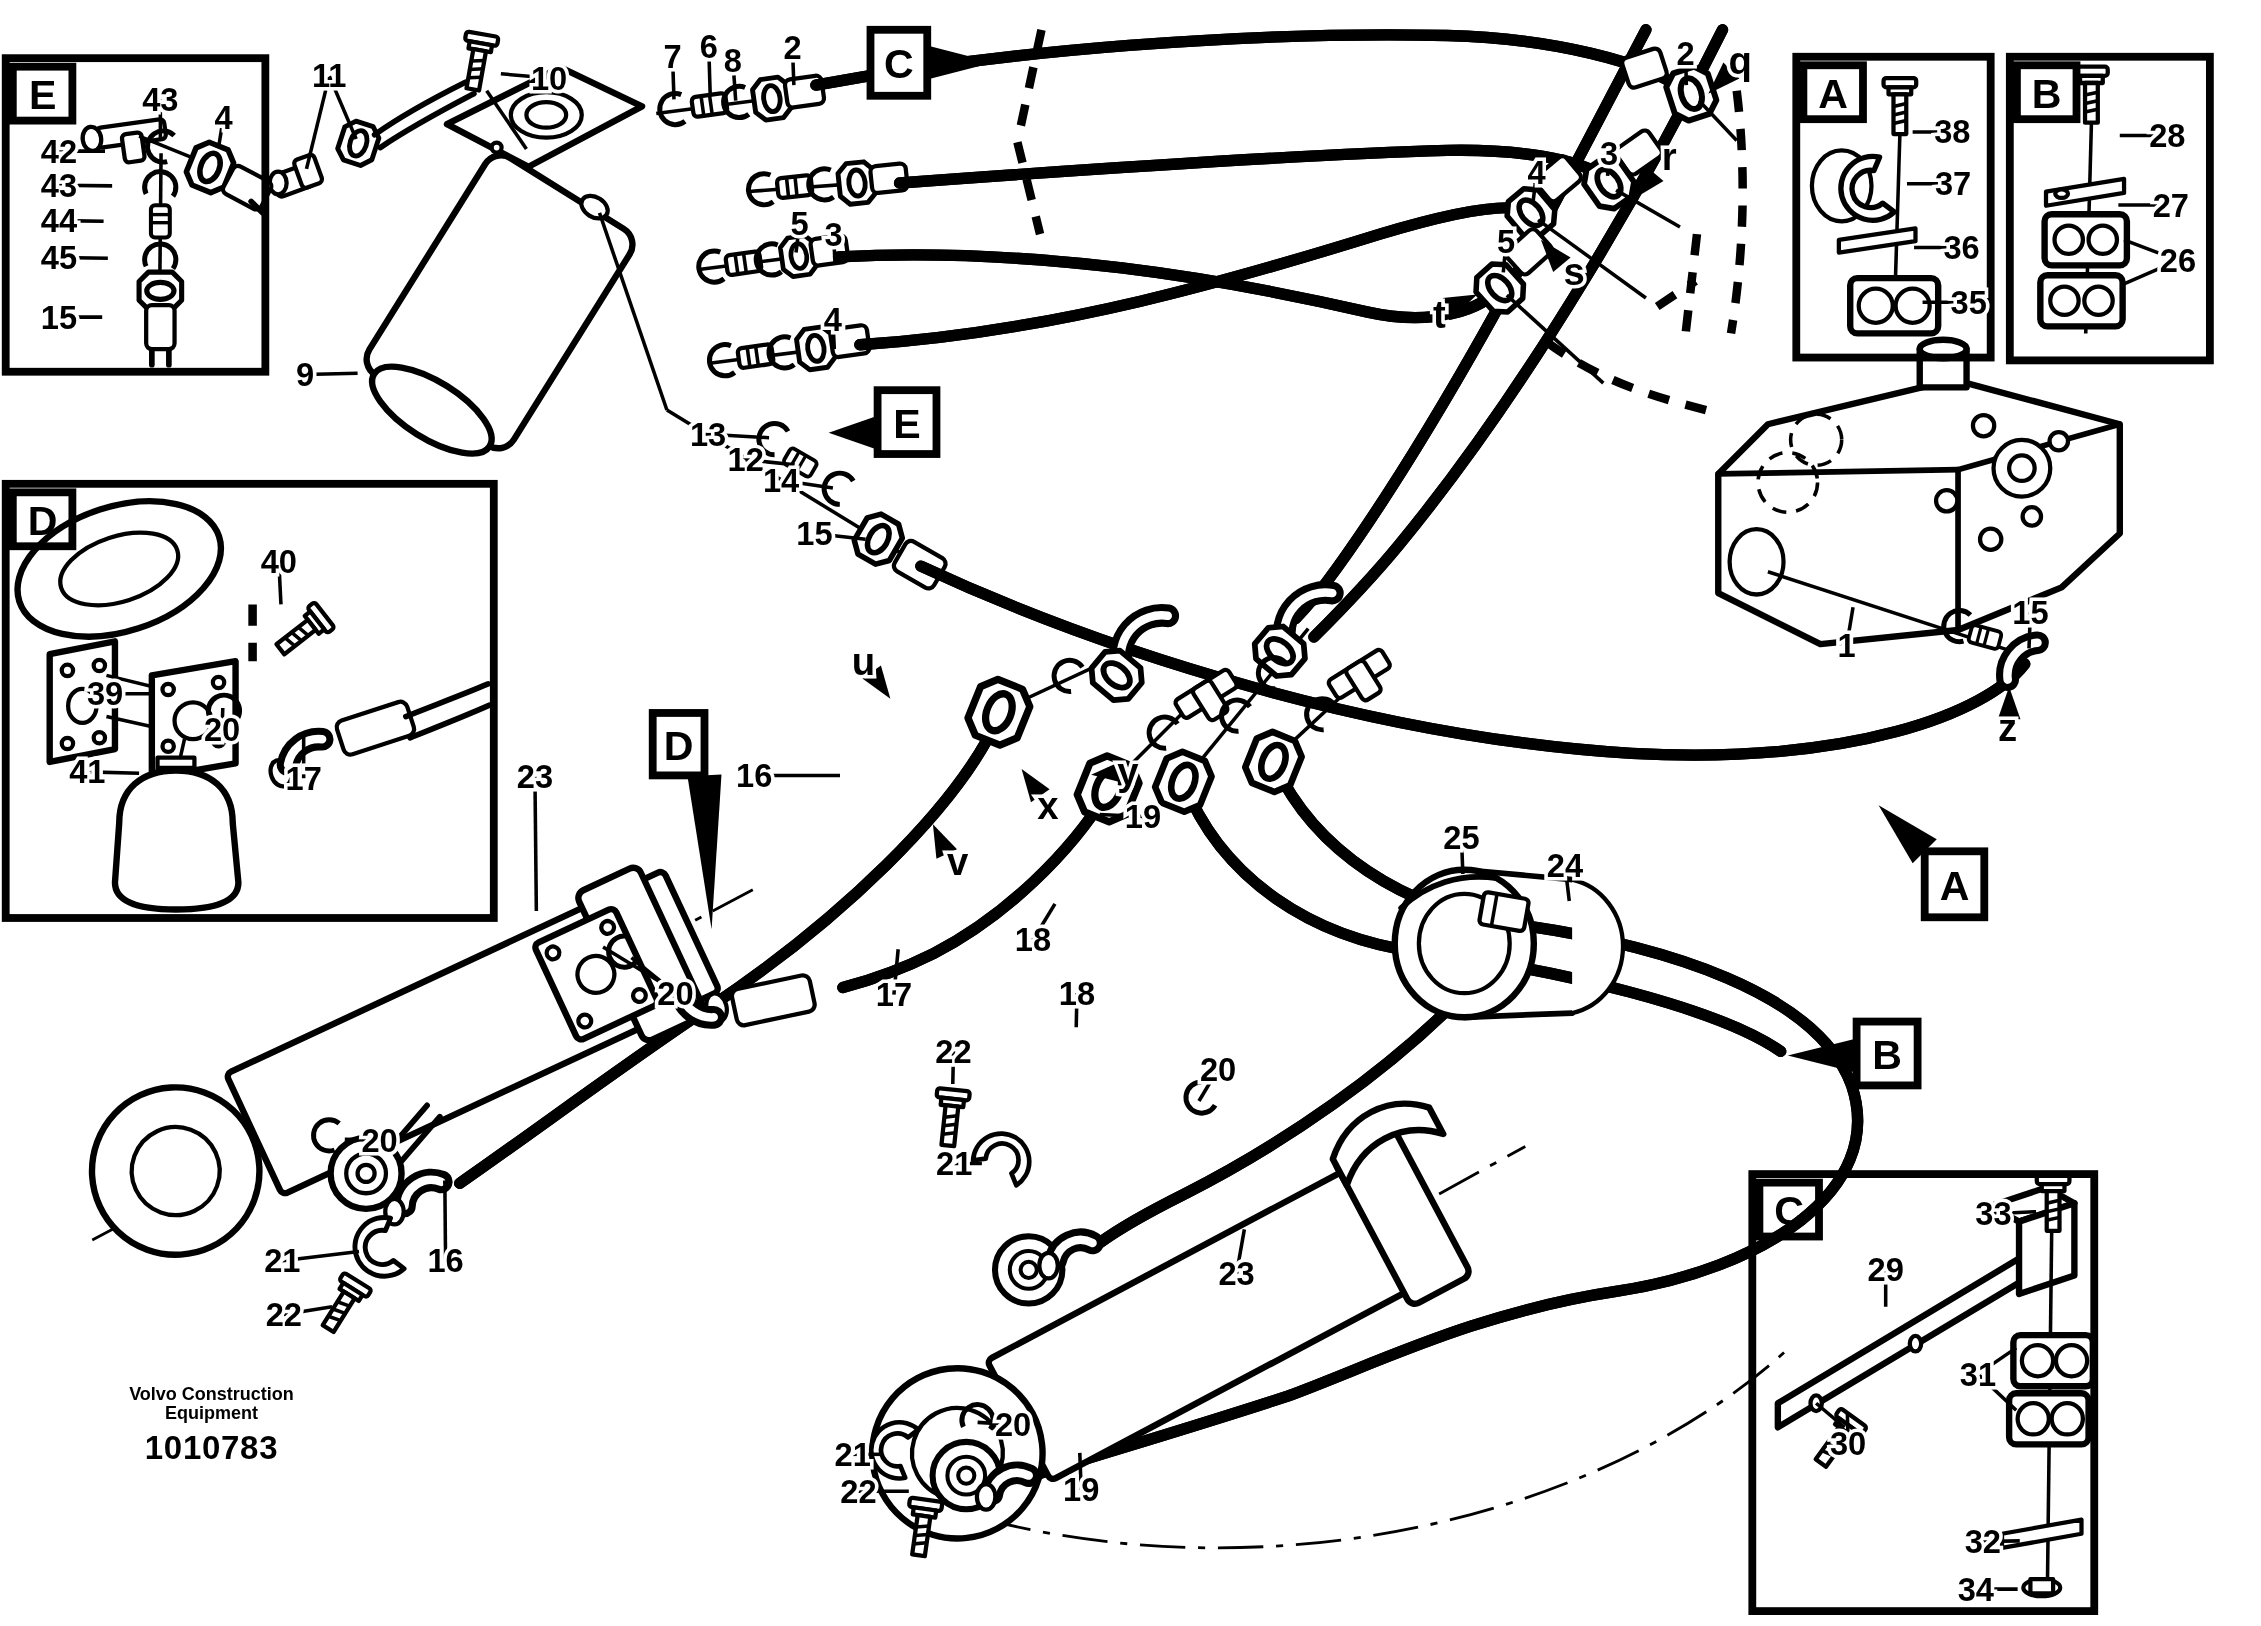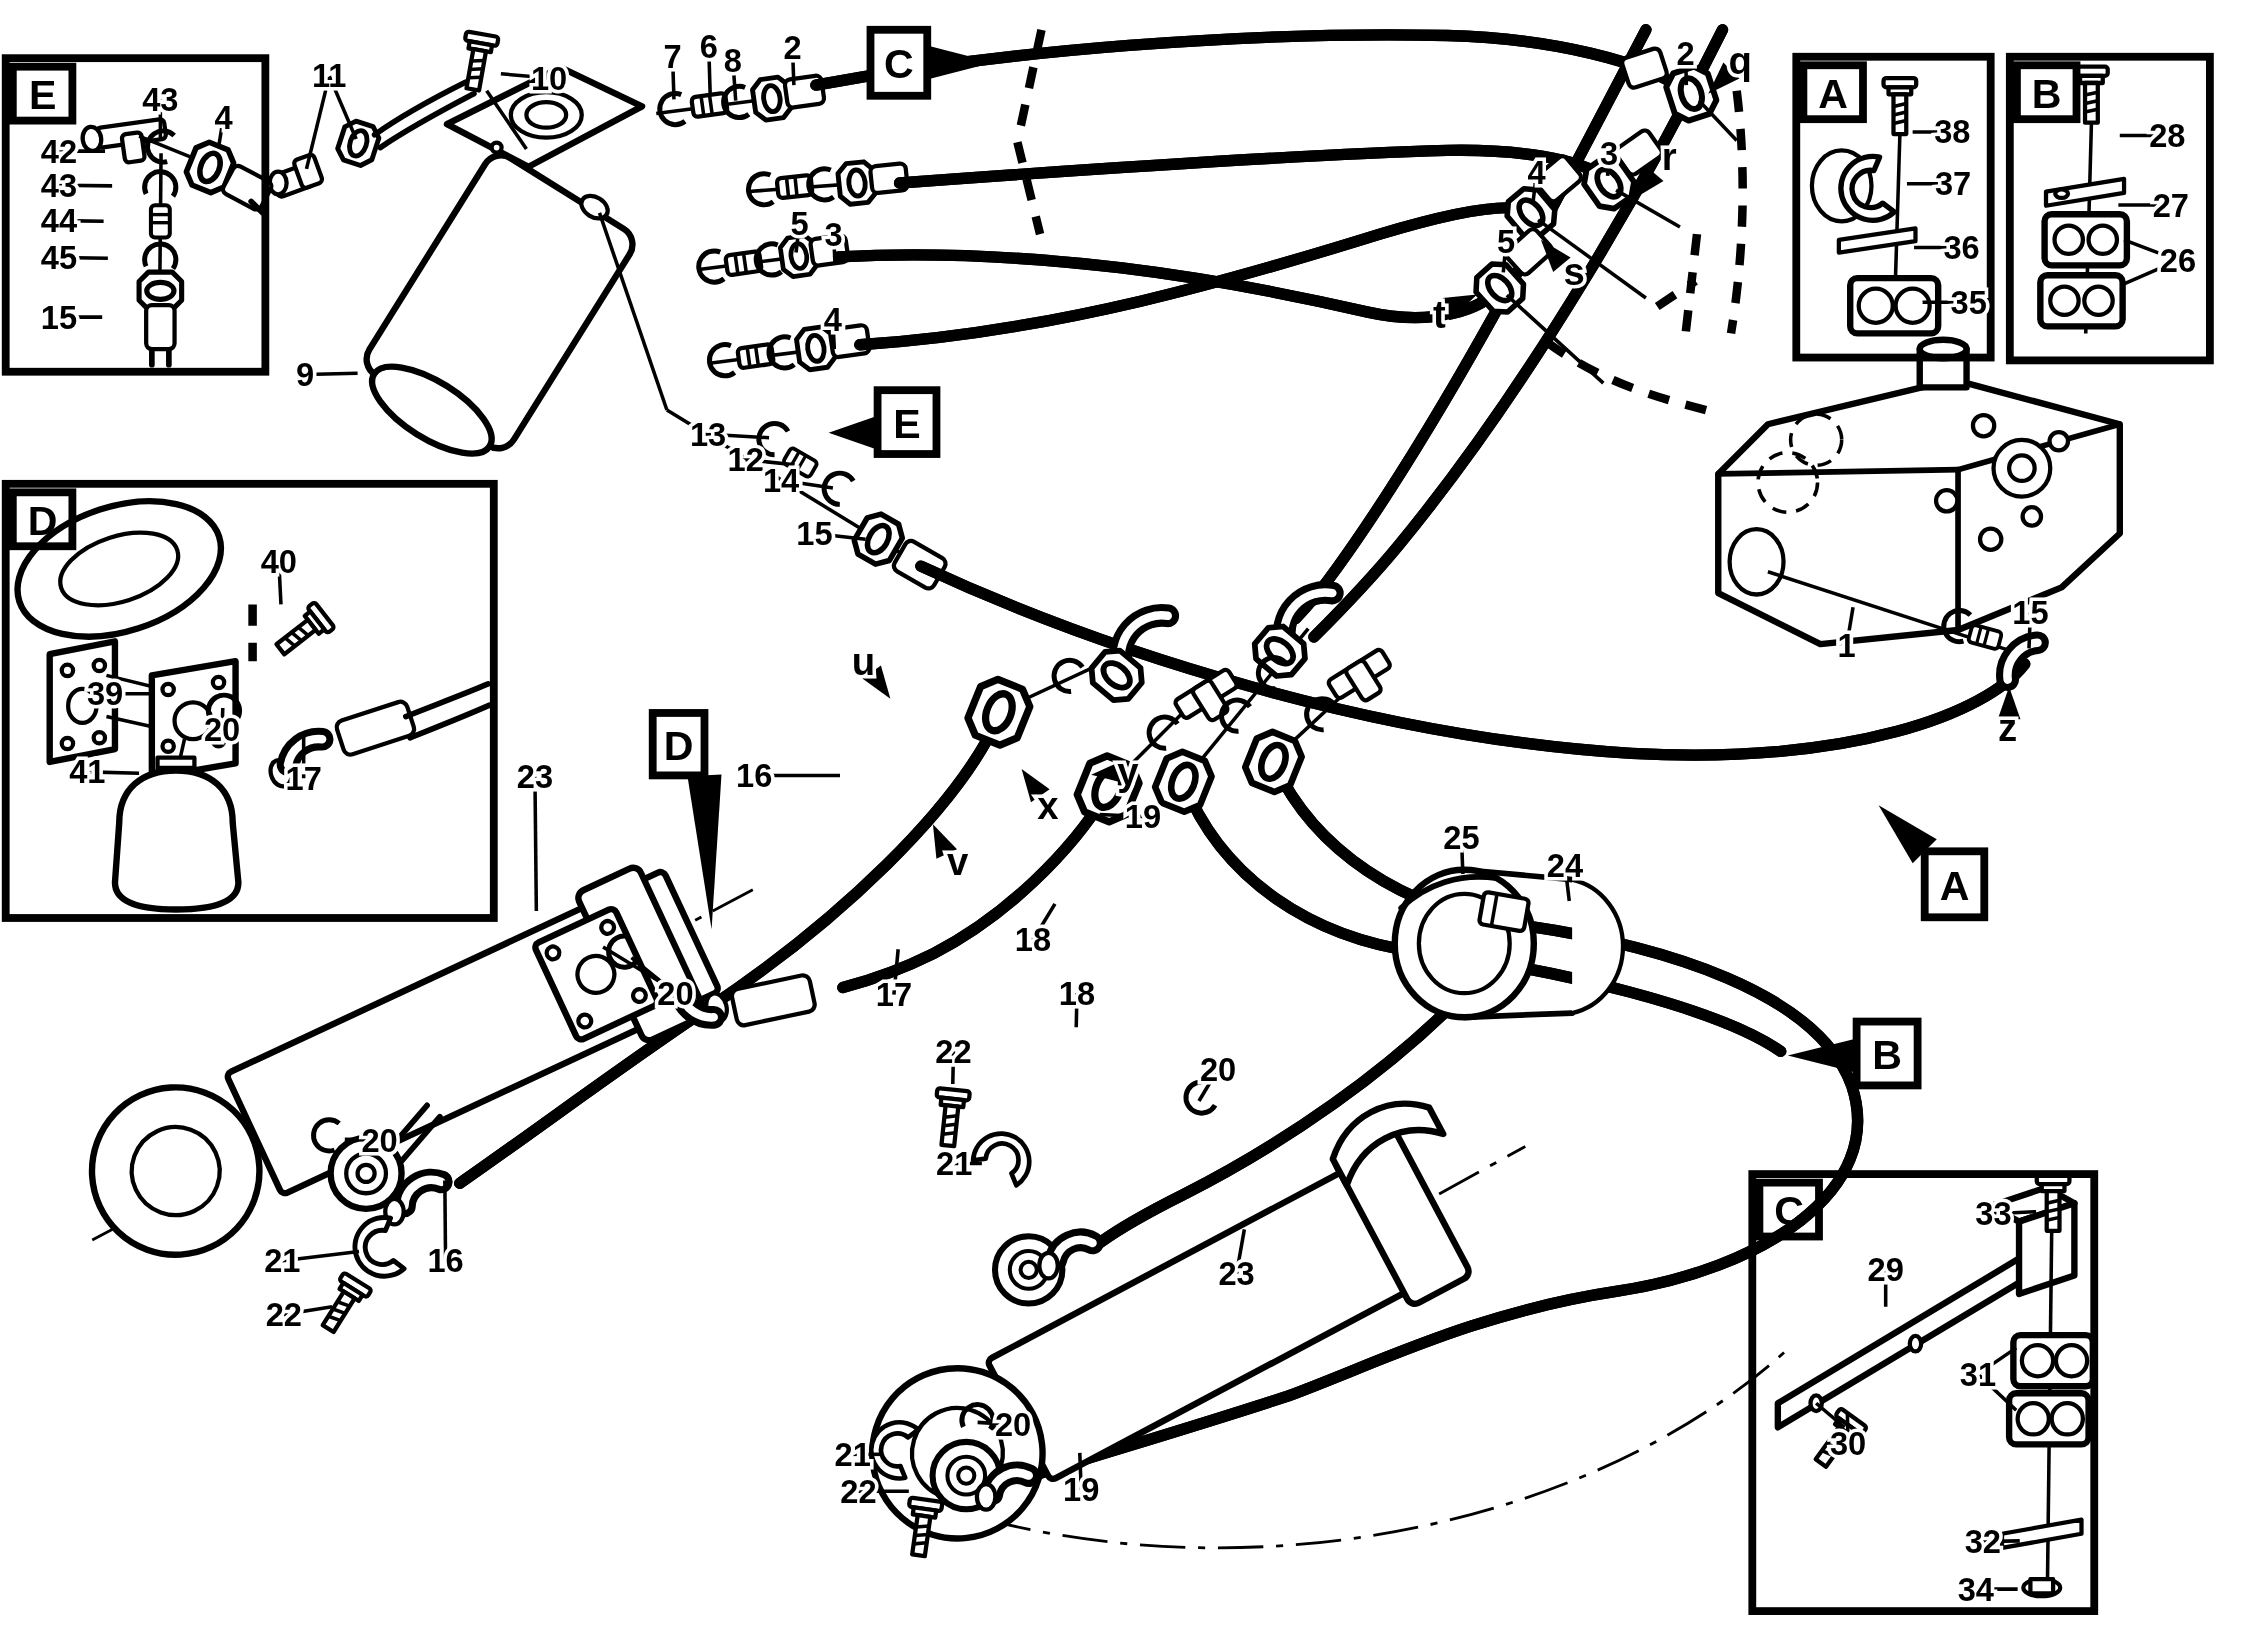--- a/index.html
+++ b/index.html
@@ -613,15 +613,20 @@
         <text x="2752" y="186" class="co">38</text>
         <text x="2753" y="259" class="co">37</text>
         <text x="2765" y="349" class="co">36</text>
         <text x="2775" y="426" class="co">35</text>
         <text x="3055" y="191" class="co">28</text>
         <text x="3060" y="289" class="co">27</text>
         <text x="3070" y="367" class="co">26</text>
       </g>
     </svg>
 
-
+<div class="logo">
+  <div class="brand">Volvo Construction</div>
+  <div class="brand">Equipment</div>
+  <div class="num">1010783</div>
 </div>
 
+</div>
+
 
 </body></html>

